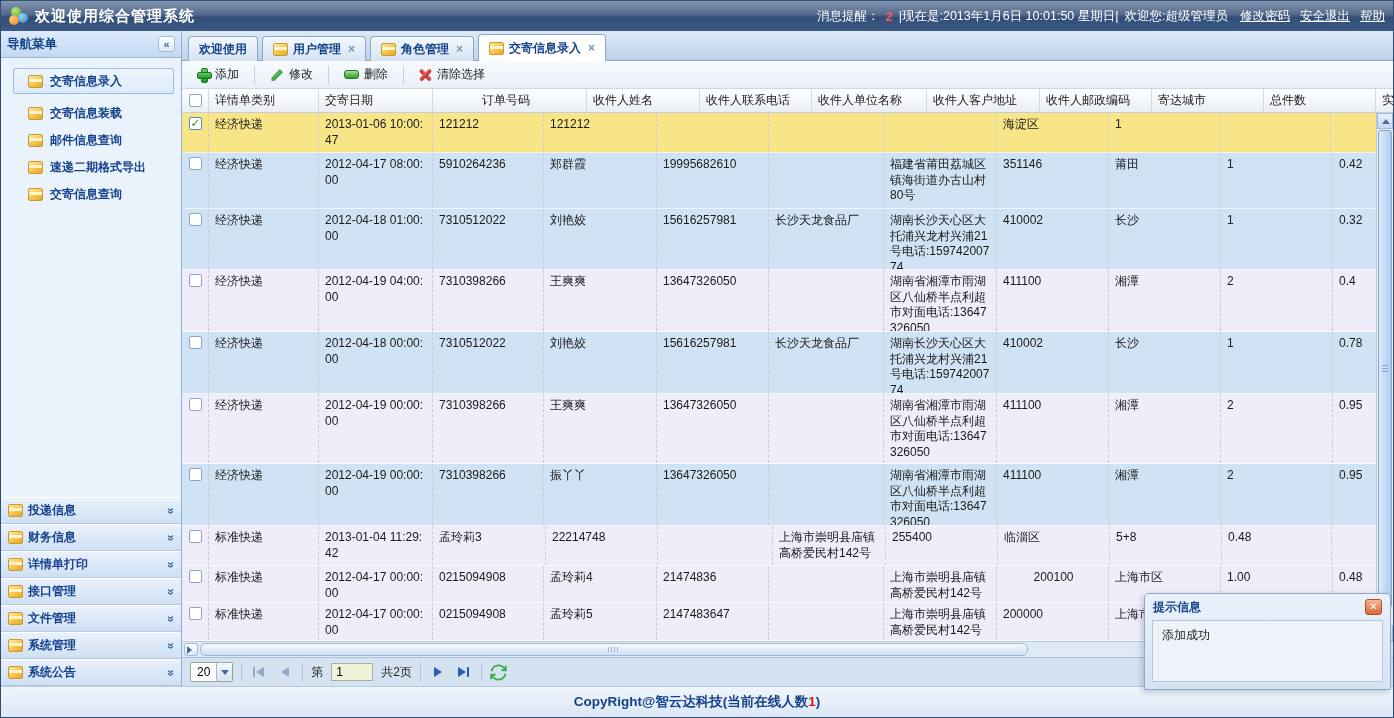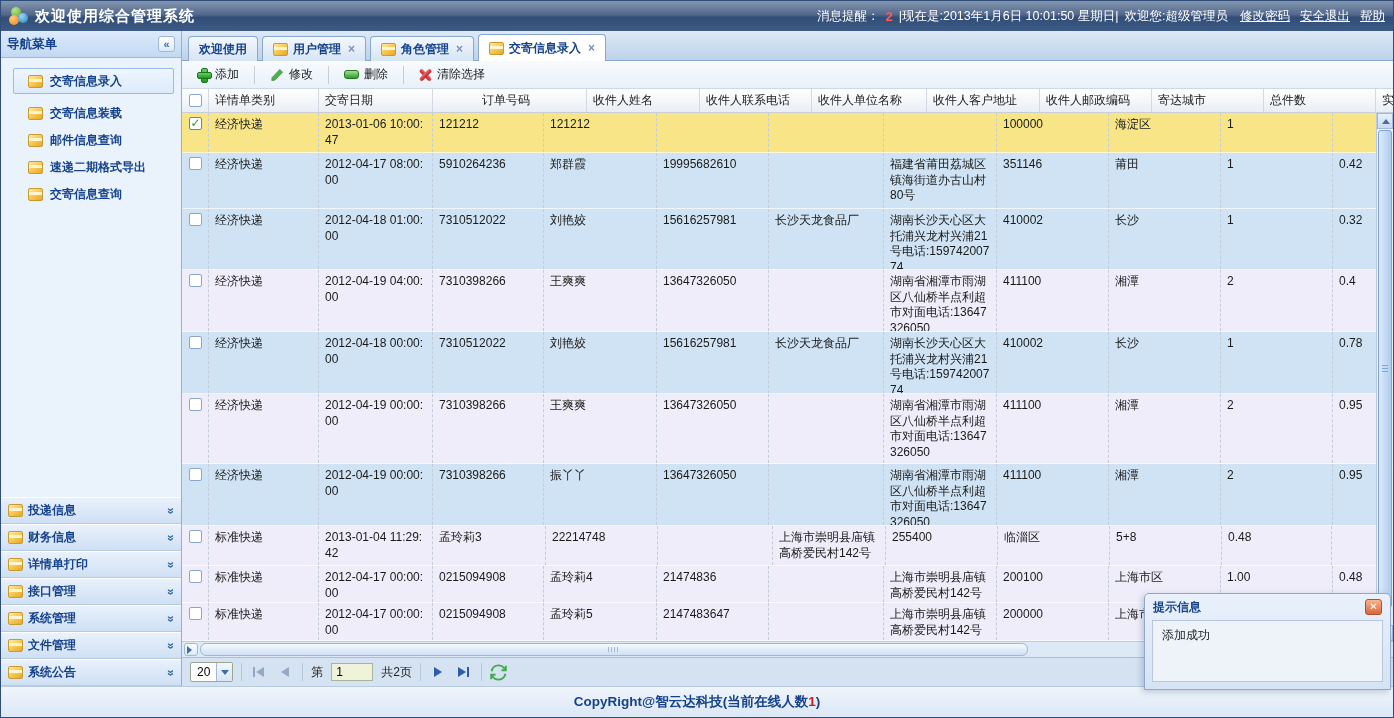--- a/index.html
+++ b/index.html
@@ -230,26 +230,26 @@
           <span>详情单打印</span>
           <span class="chev down">«</span>
         </div>
         <div class="side-group">
           <span class="pkg"></span>
           <span>接口管理</span>
           <span class="chev down">«</span>
         </div>
         <div class="side-group">
           <span class="pkg"></span>
+          <span>文件管理</span>
+          <span class="chev down">«</span>
+        </div>
+        <div class="side-group">
+          <span class="pkg"></span>
           <span>系统管理</span>
-          <span class="chev down">«</span>
-        </div>
-        <div class="side-group">
-          <span class="pkg"></span>
-          <span>文件管理</span>
           <span class="chev down">«</span>
         </div>
         <div class="side-group">
           <span class="pkg"></span>
           <span>系统公告</span>
           <span class="chev down">«</span>
         </div>
       </div>
   </div>
 
@@ -322,21 +322,20 @@
             <div class="cell cb" style="width: 27px;">
               <span class="checkbox checked"></span>
             </div>
             <div class="cell" style="width: 110px;">经济快递</div>
             <div class="cell" style="width: 114px;">2013-01-06 10:00:47</div>
             <div class="cell" style="width: 111px;">121212</div>
             <div class="cell" style="width: 113px;">121212</div>
             <div class="cell" style="width: 112px;"></div>
             <div class="cell" style="width: 115px;"></div>
             <div class="cell" style="width: 113px;"></div>
-            <div class="cell" style="width: 112px;">100000</div>
             <div class="cell" style="width: 112px;">海淀区</div>
             <div class="cell" style="width: 112px;">1</div>
             <div class="cell" style="width: 110px;"></div>
           </div>
           <div class="grow tone-blue" style="height: 56px;">
             <div class="cell cb" style="width: 27px;">
               <span class="checkbox"></span>
             </div>
             <div class="cell" style="width: 110px;">经济快递</div>
             <div class="cell" style="width: 114px;">2012-04-17 08:00:00</div>
@@ -449,21 +448,21 @@
             <div class="cell cb" style="width: 27px;">
               <span class="checkbox"></span>
             </div>
             <div class="cell" style="width: 110px;">标准快递</div>
             <div class="cell" style="width: 114px;">2012-04-17 00:00:00</div>
             <div class="cell" style="width: 111px;">0215094908</div>
             <div class="cell" style="width: 113px;">孟玲莉4</div>
             <div class="cell" style="width: 112px;">21474836</div>
             <div class="cell" style="width: 115px;"></div>
             <div class="cell" style="width: 113px;">上海市崇明县庙镇高桥爱民村142号</div>
-            <div class="cell" style="width: 112px;">200100</div>
+            <div class="cell" style="width: 112px; text-align: center;">200100</div>
             <div class="cell" style="width: 112px;">上海市区</div>
             <div class="cell" style="width: 112px;">1.00</div>
             <div class="cell" style="width: 110px;">0.48</div>
           </div>
           <div class="grow tone-purple" style="height: 38px;">
             <div class="cell cb" style="width: 27px;">
               <span class="checkbox"></span>
             </div>
             <div class="cell" style="width: 110px;">标准快递</div>
             <div class="cell" style="width: 114px;">2012-04-17 00:00:00</div>

